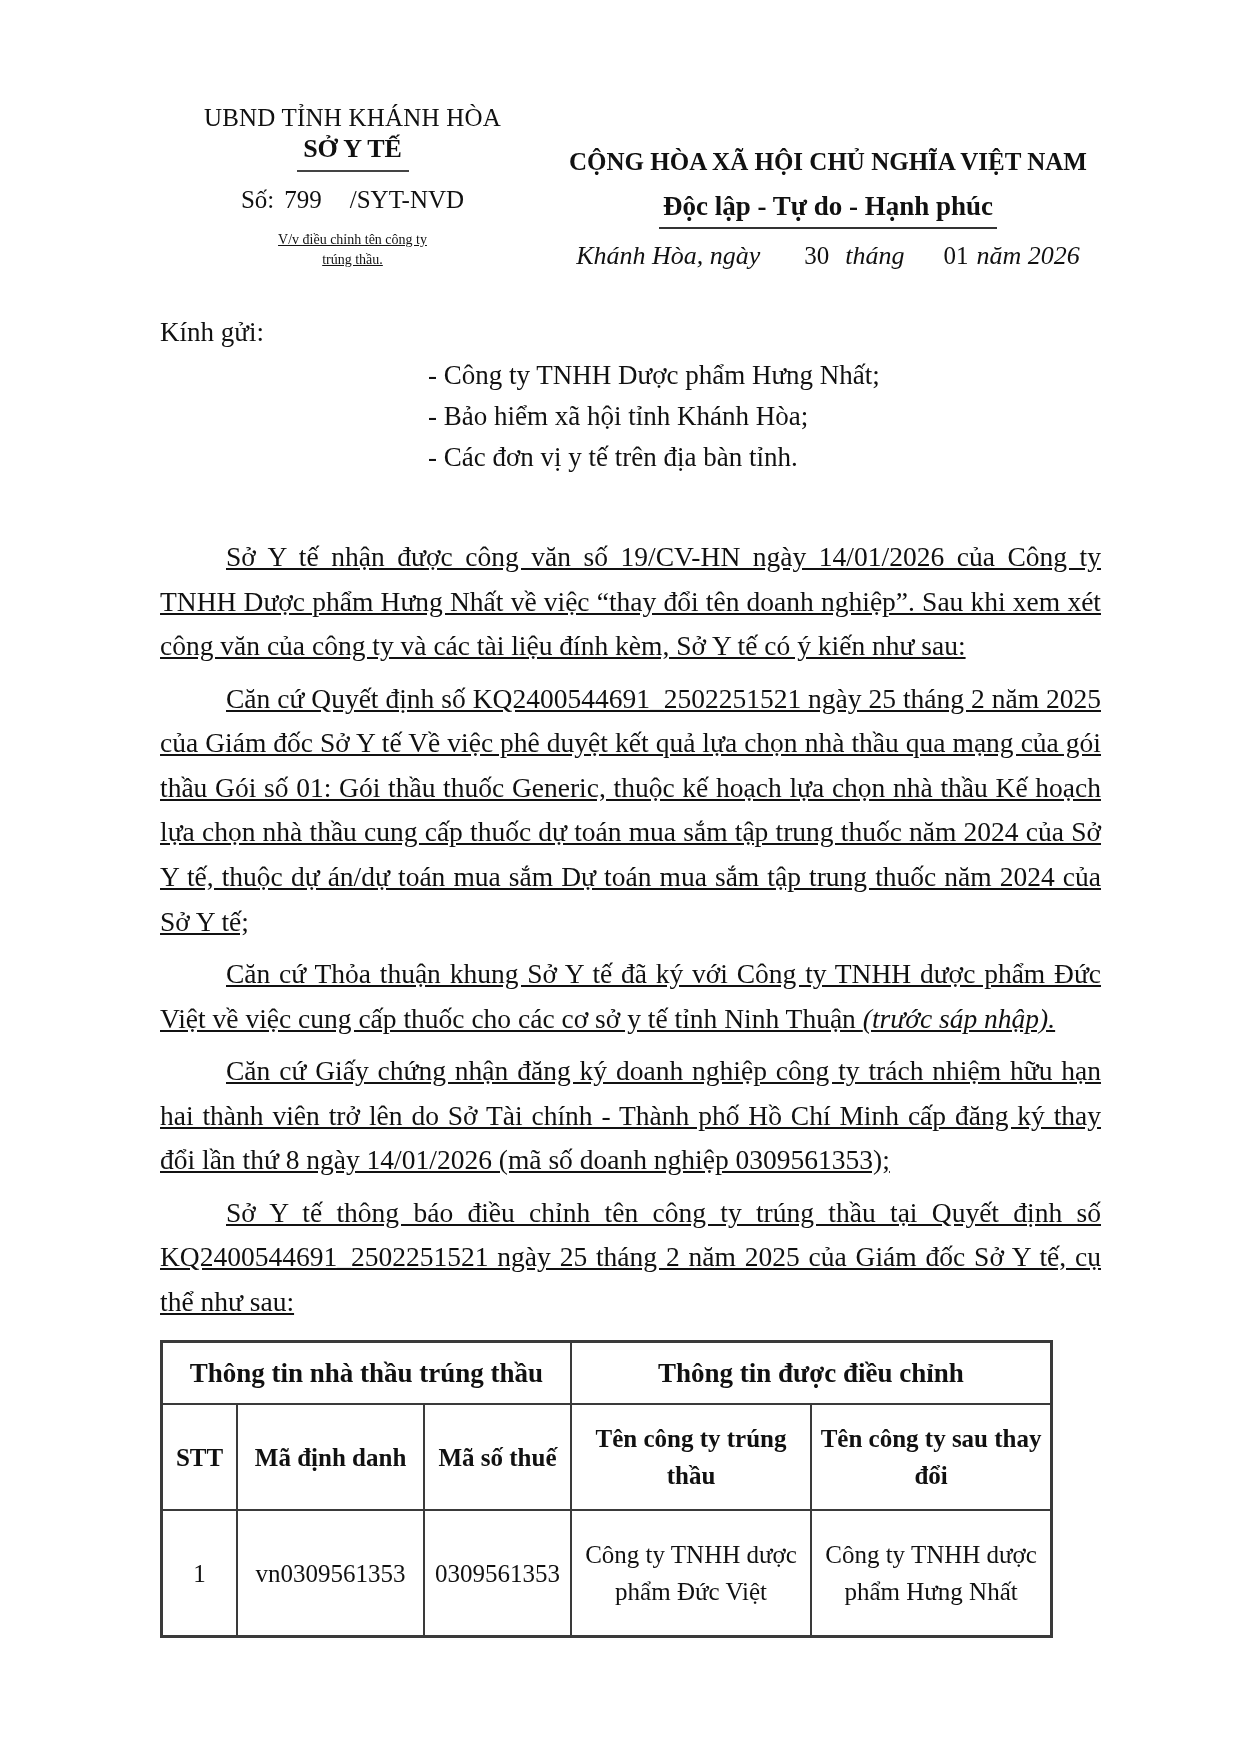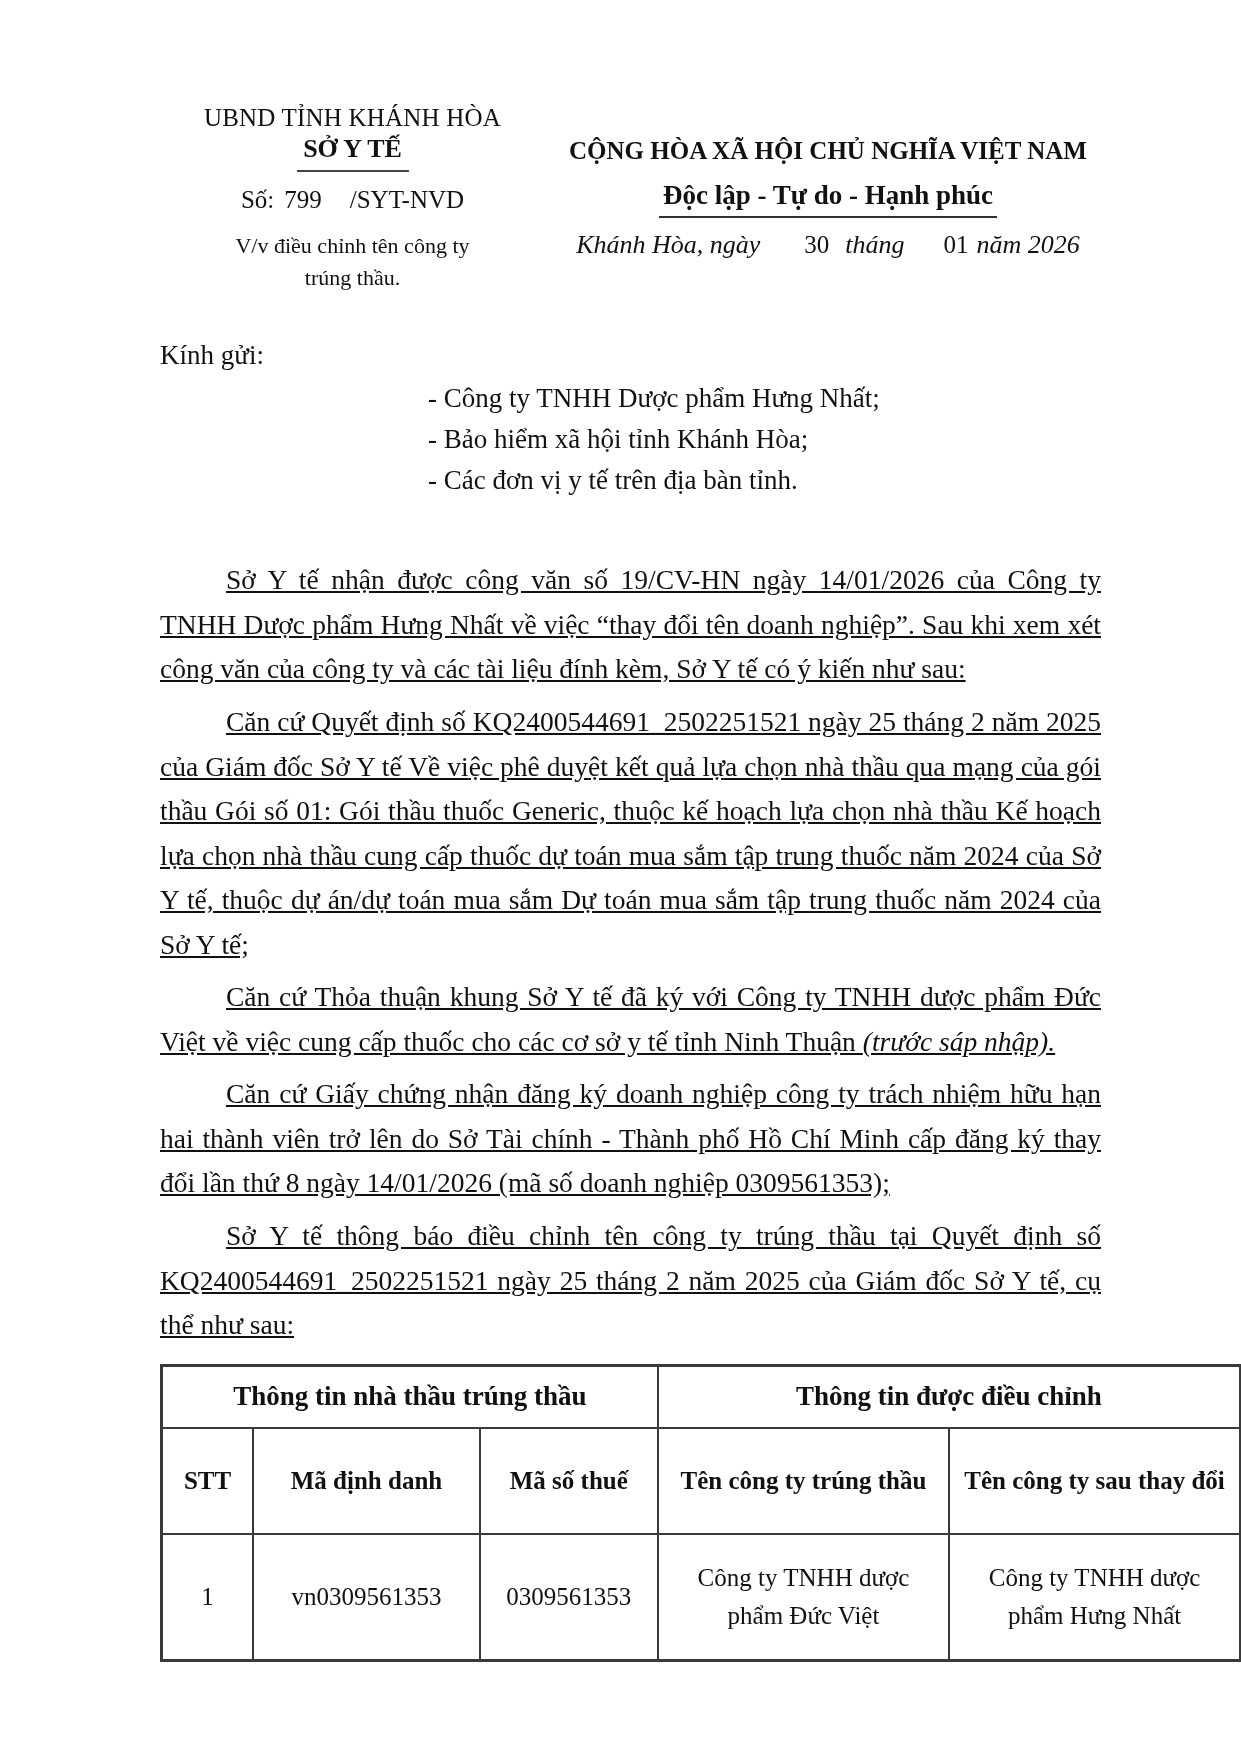--- a/index.html
+++ b/index.html
@@ -16,21 +16,21 @@
     color: #111111;
     font-family: "Liberation Serif", "DejaVu Serif", serif;
     box-sizing: border-box;
     padding: 104px 140px 0 160px;
     overflow: hidden;
   }
   
   .doc-header {
     display: flex;
     flex-direction: row;
-    align-items: center;
+    align-items: flex-end;
   }
   .hdr-left {
     width: 345px;
     text-align: center;
     flex: 0 0 auto;
     padding-left: 20px;
   }
   .hdr-right {
     flex: 1 1 auto;
     text-align: center;
@@ -55,23 +55,24 @@
   .doc-number {
     font-size: 25px;
     margin-top: 14px;
     white-space: nowrap;
   }
   .doc-number .num {
     display: inline-block;
     margin: 0 28px 0 10px;
   }
   .subject {
-    font-size: 22px;
+    font-size: 14px;
     margin-top: 16px;
     line-height: 1.45;
+    text-decoration: underline;
   }
   .national-title {
     font-size: 25px;
     font-weight: bold;
     white-space: nowrap;
   }
   .motto-wrap { margin-top: 15px; }
   .motto {
     display: inline-block;
     font-size: 27px;
@@ -112,21 +113,21 @@
   .doc-body p {
     margin: 0 0 8px 0;
     text-indent: 66px;
     text-align: justify;
     line-height: 1.62;
   }
   .italic { font-style: italic; }
   
   table.doc-table {
     border-collapse: collapse;
-    width: 1082px;
+    width: 893px;
     margin-top: 16px;
     table-layout: fixed;
     border-radius: 20px;
   }
   table.doc-table th,
   table.doc-table td {
     border: 2px solid #3a3a3a;
     text-align: center;
     vertical-align: middle;
     padding: 6px 8px;

